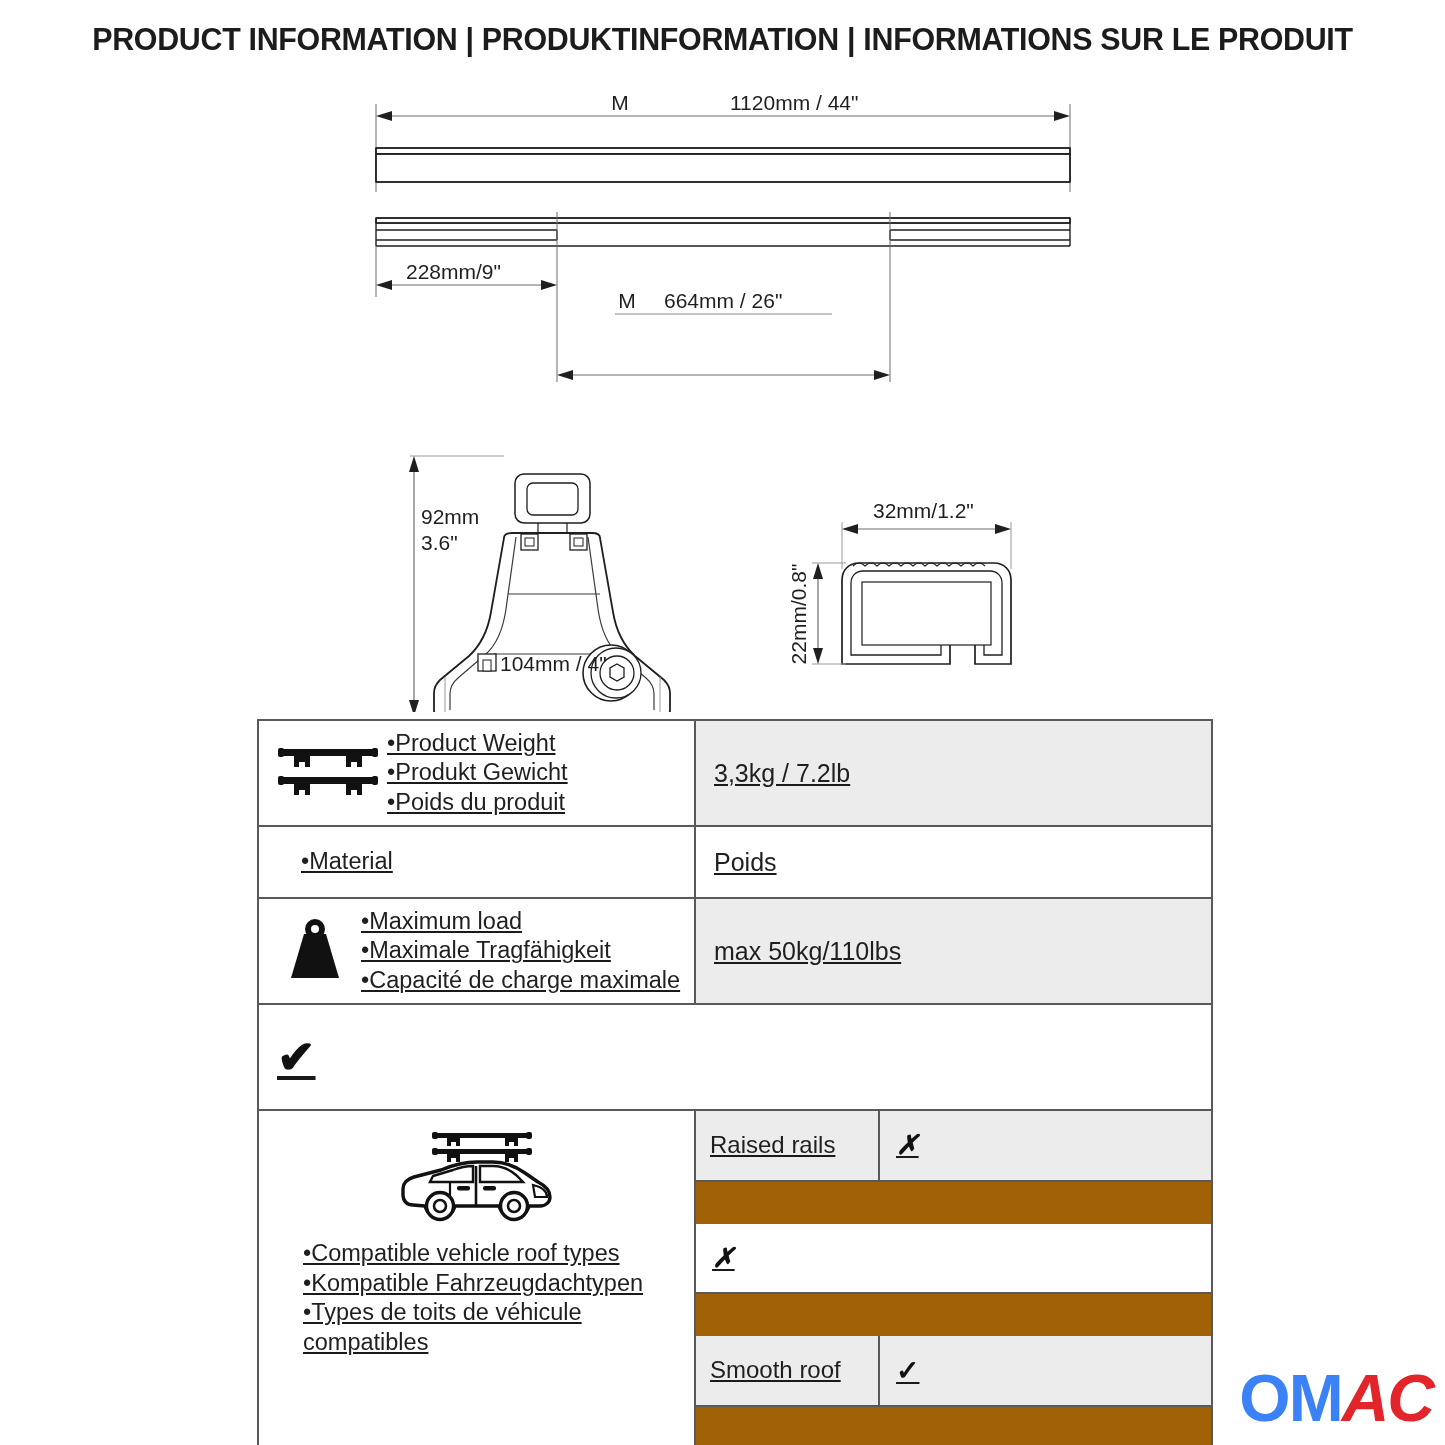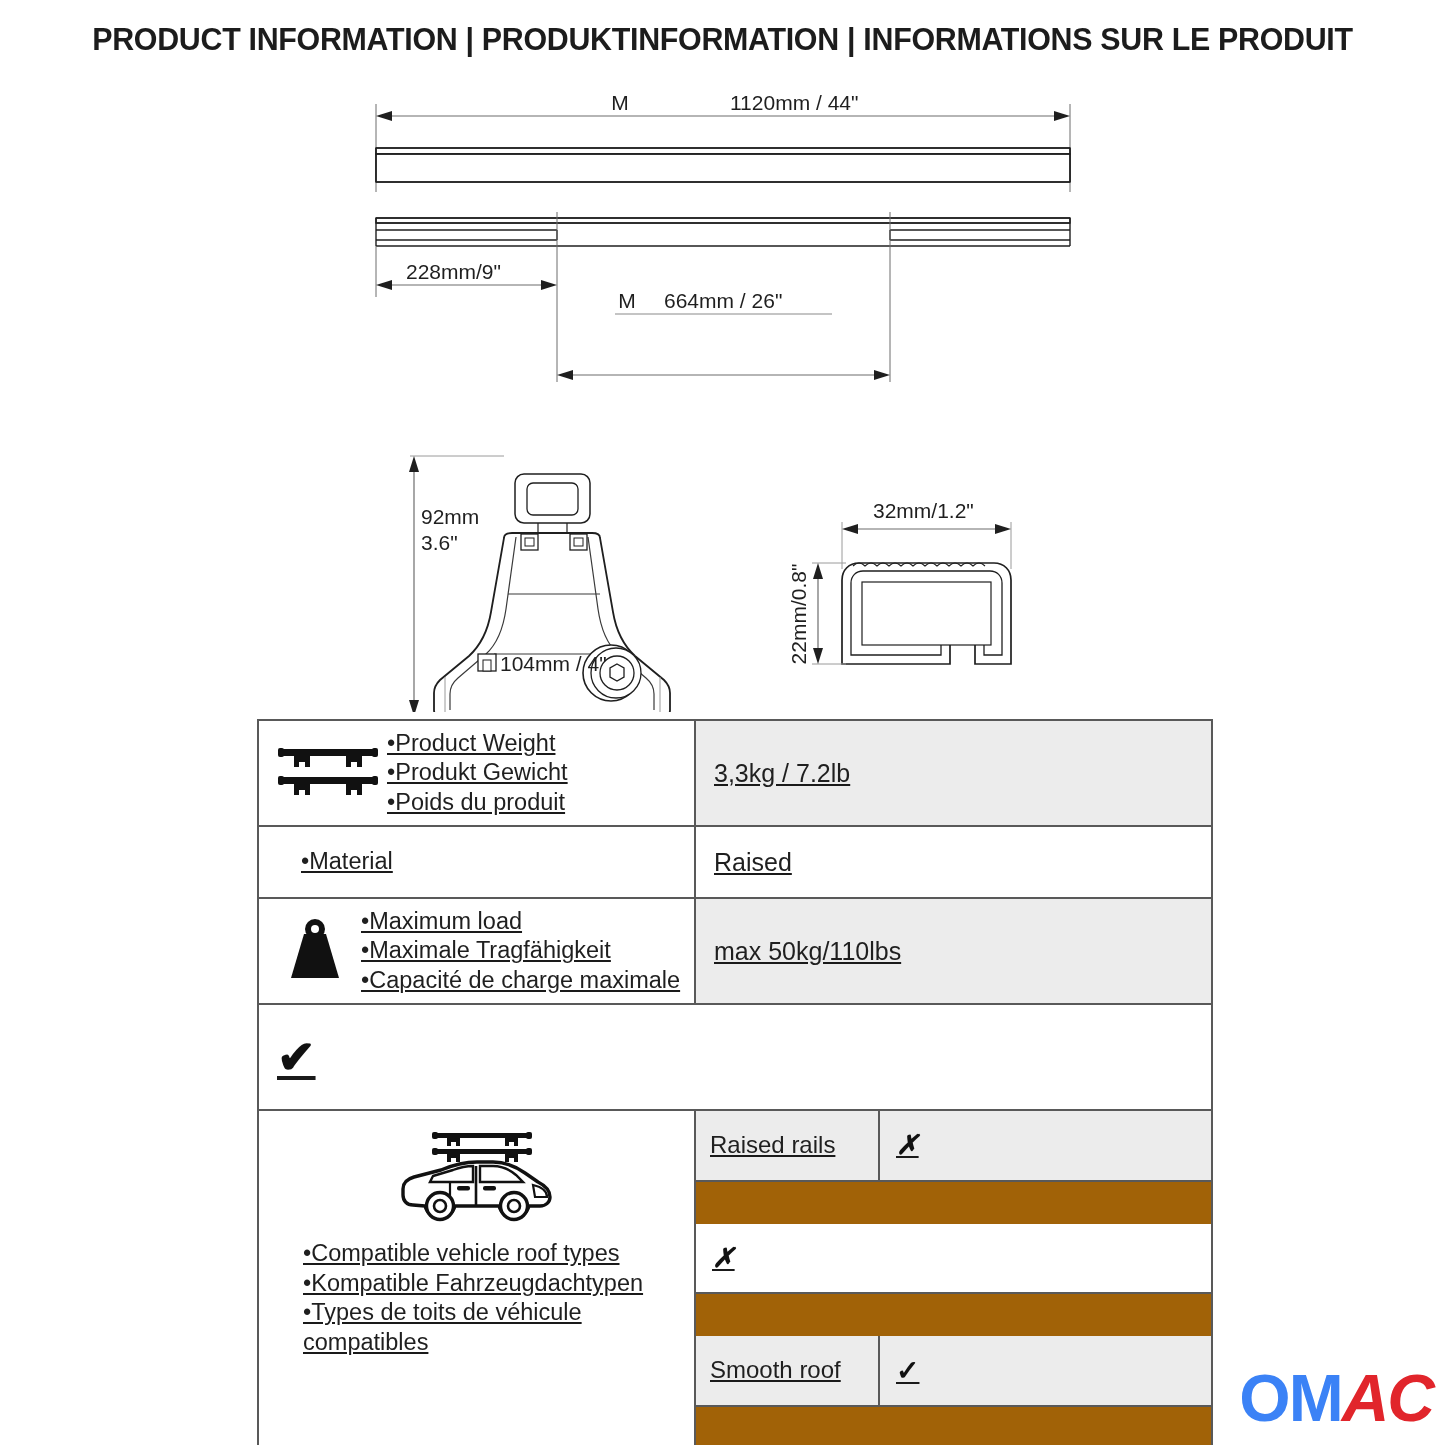--- a/index.html
+++ b/index.html
@@ -263,21 +263,21 @@
     </div>
     <div class="scell-r shade">3,3kg / 7.2lb</div>
   </div>
 
   <div class="srow h-mat">
     <div class="scell-l">
       <div class="labels" style="padding-left:32px;">
         <div>•Material</div>
       </div>
     </div>
-    <div class="scell-r plain">Raised</div>
+    <div class="scell-r plain">Poids</div>
   </div>
 
   <div class="srow h-load">
     <div class="scell-l">
       <div class="icon-box" style="flex:0 0 92px;width:92px;">
         <svg width="62" height="66" viewBox="0 0 62 66">
           <g fill="#111">
             <circle cx="31" cy="11" r="10"></circle>
             <circle cx="31" cy="11" r="4" fill="#fff"></circle>
             <path d="M20 16 h22 l13 44 h-48 z"></path>

